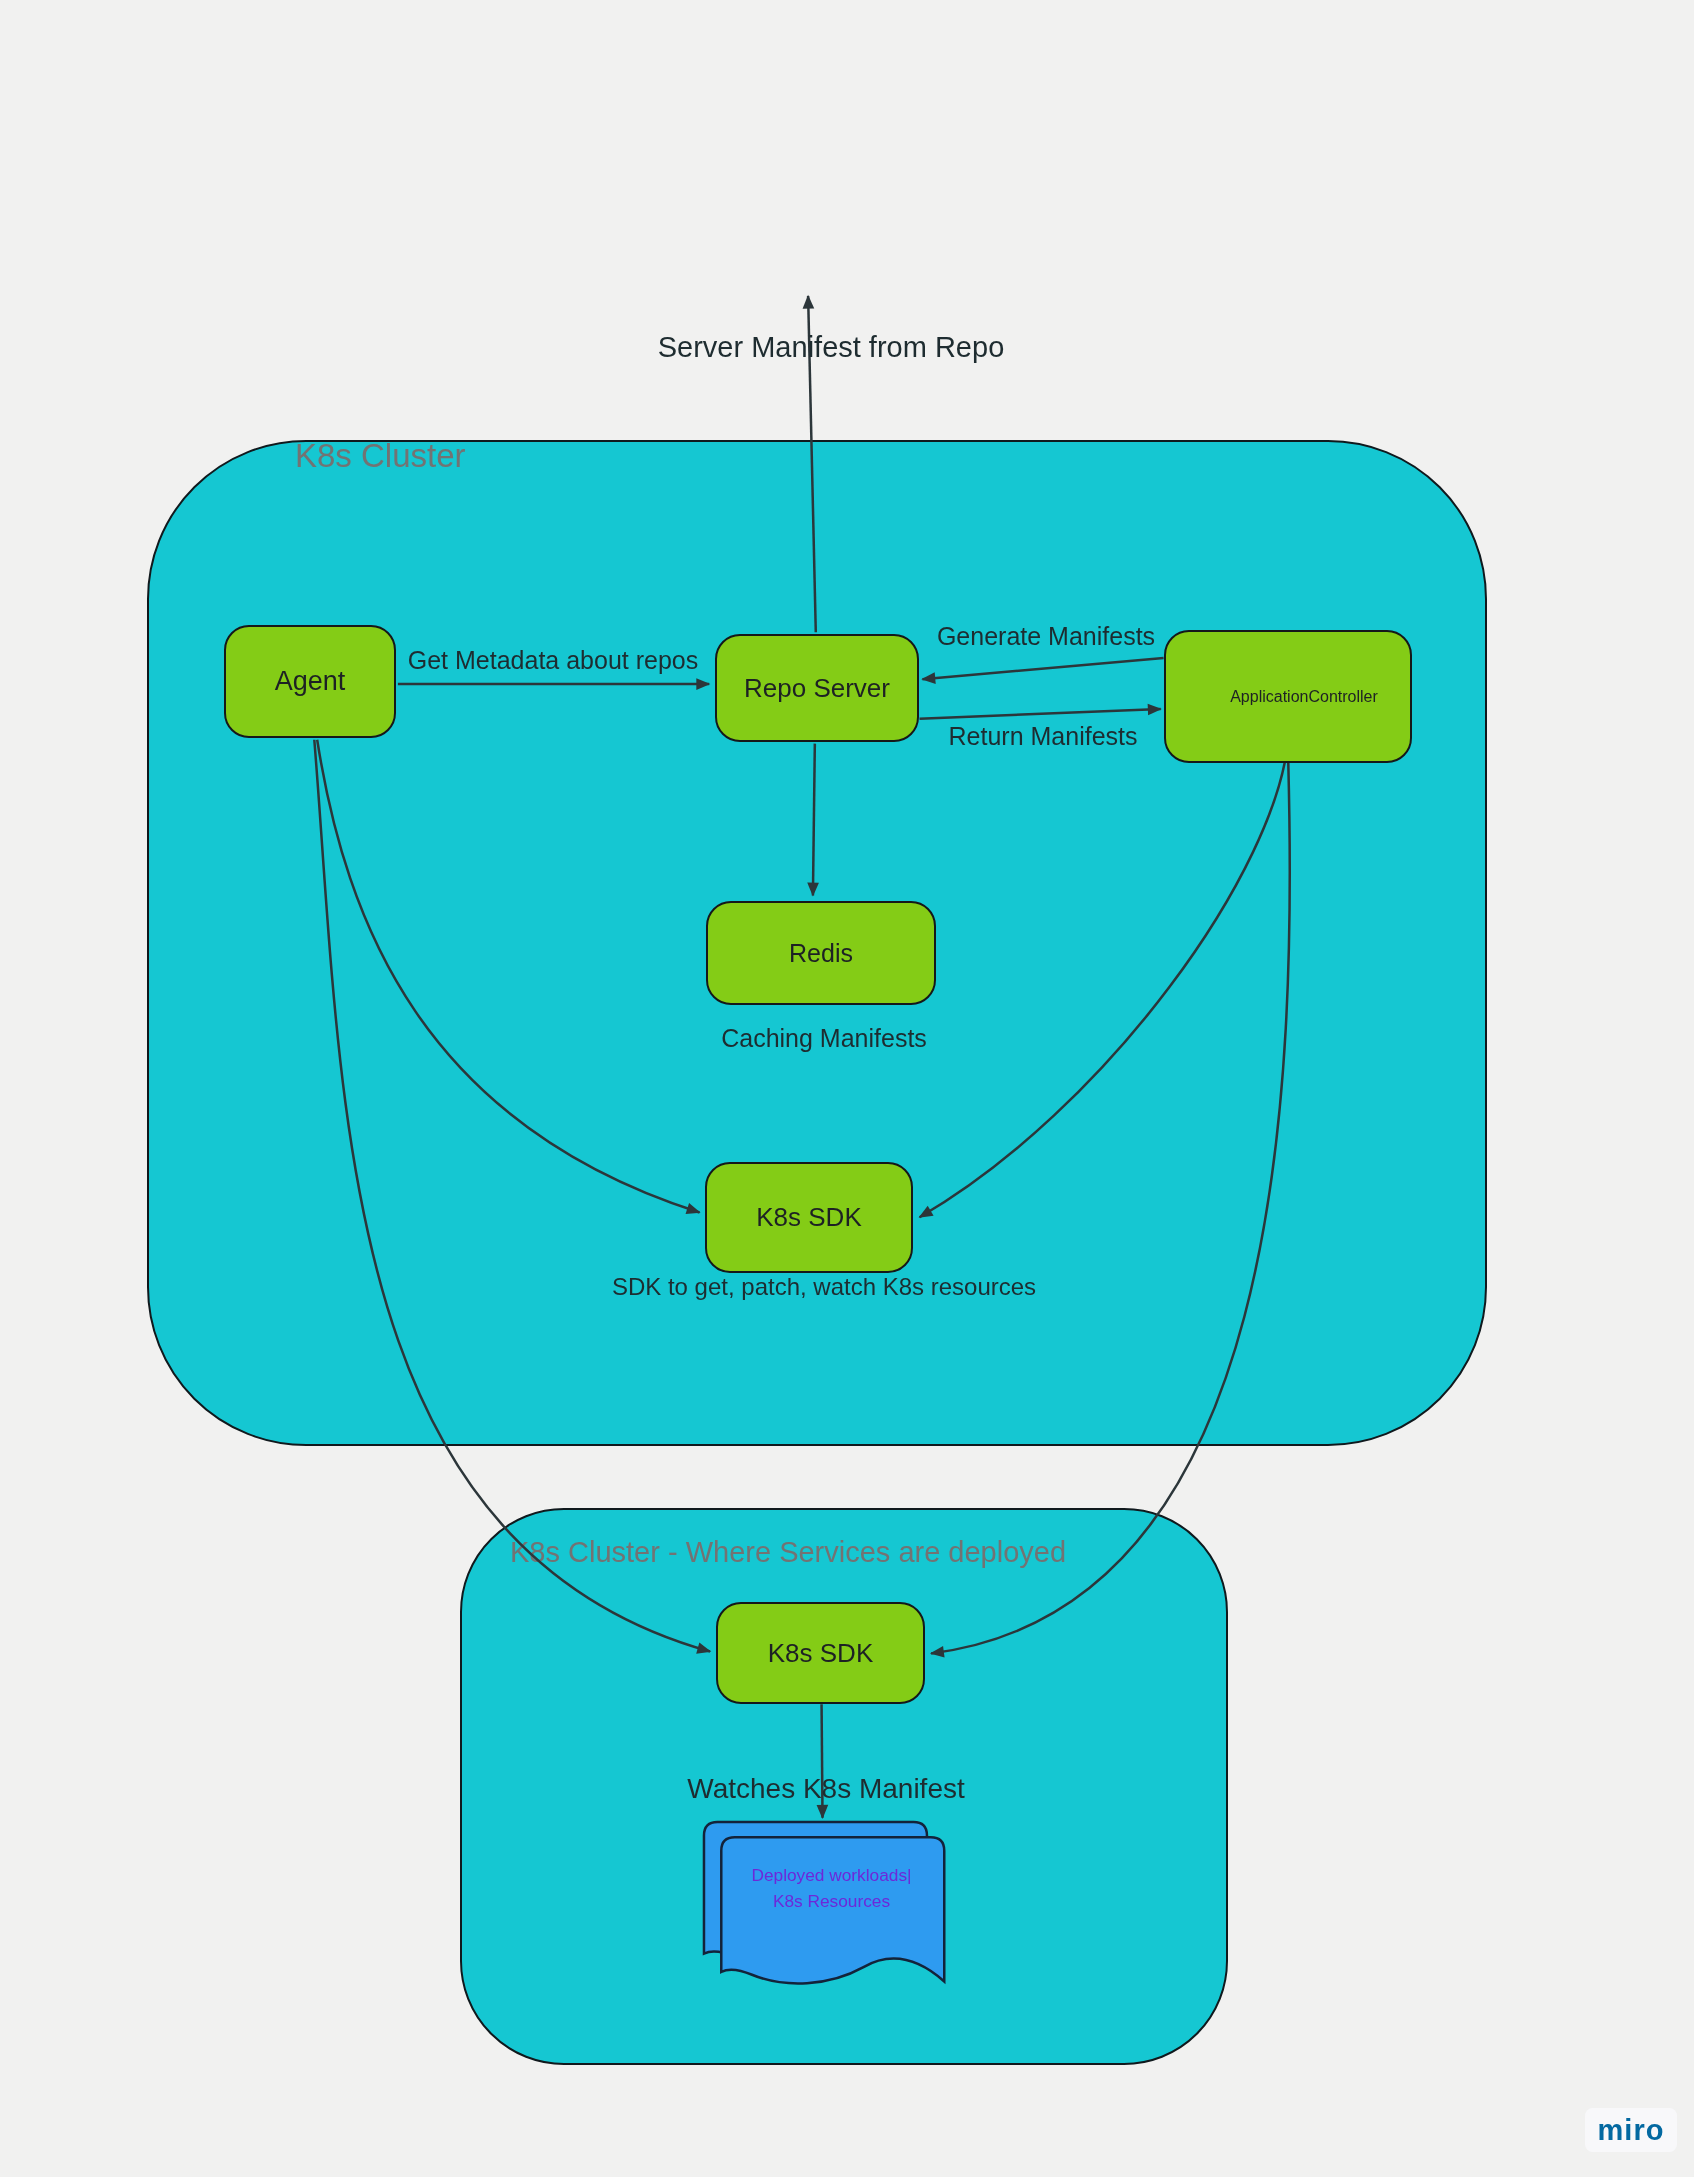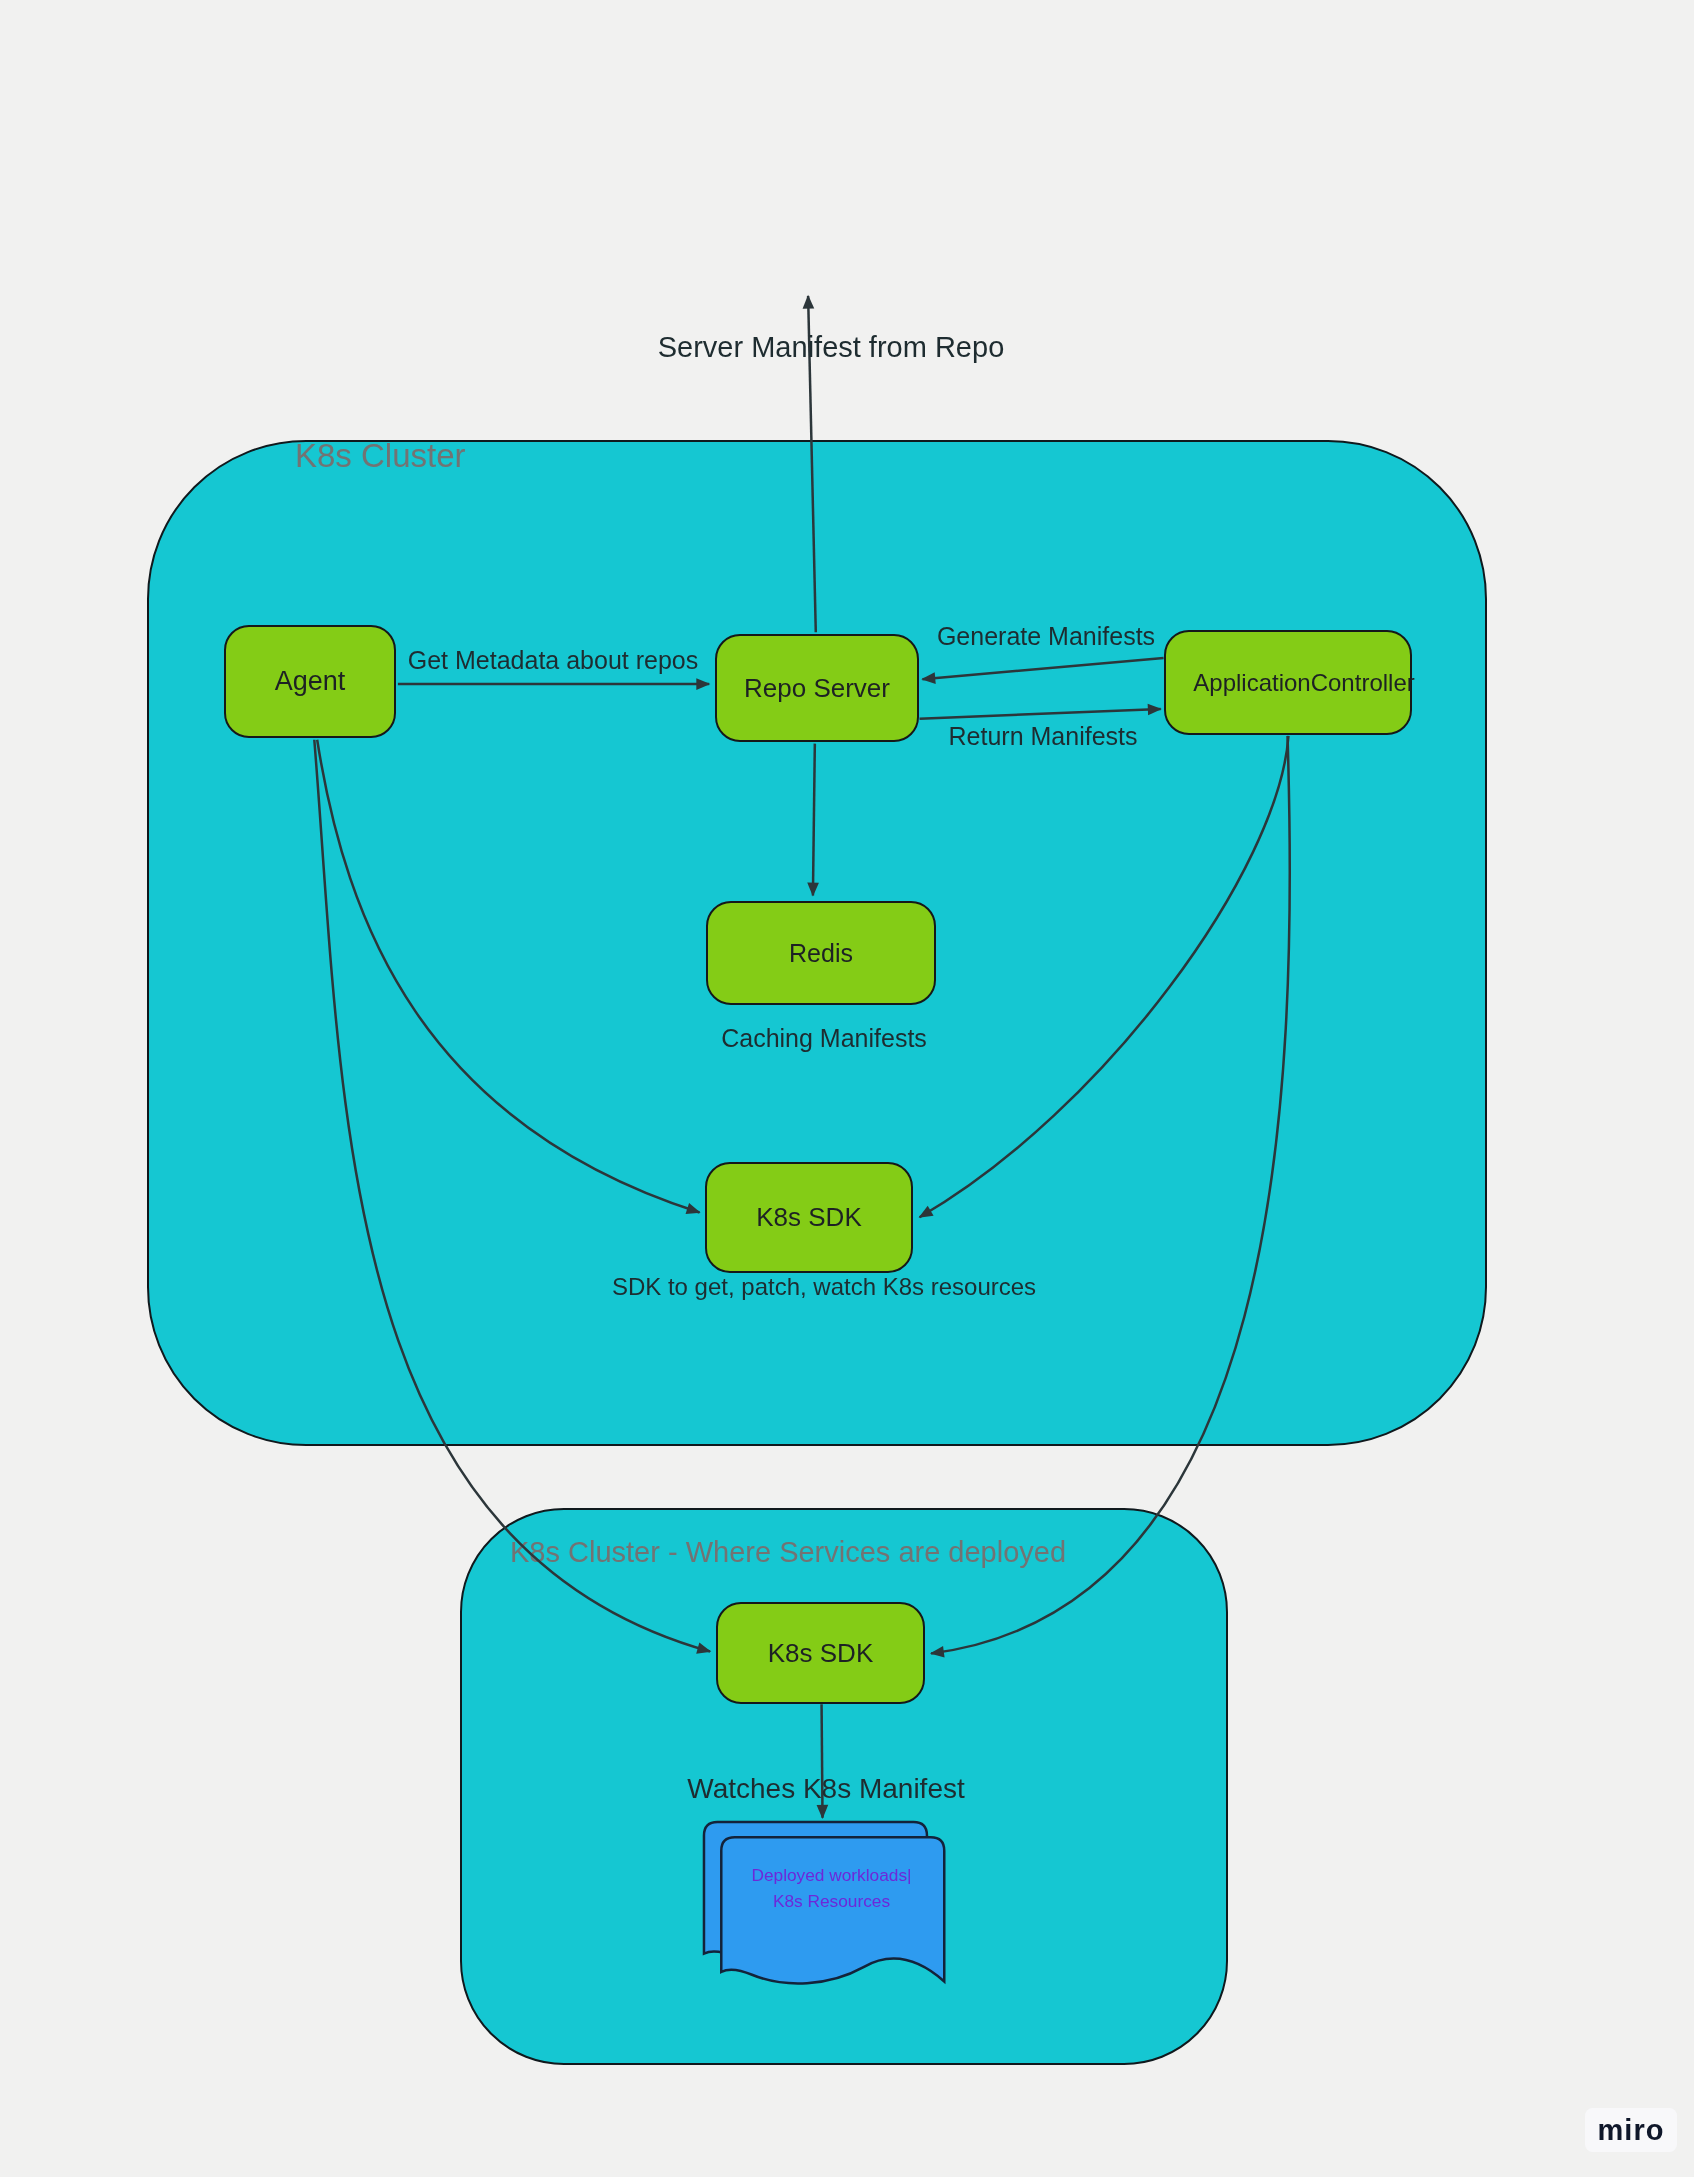--- a/index.html
+++ b/index.html
@@ -20,21 +20,21 @@
     position:absolute;transform:translate(-50%,-50%);font-size:25px;color:#1e2c30;
     white-space:nowrap;text-align:center;
   }
   .doc-text{
     position:absolute;left:726px;top:1862px;width:211px;text-align:center;
     font-size:17.3px;line-height:26px;color:#6d28d9;white-space:nowrap;
   }
   .watermark{
     position:absolute;left:1585px;top:2108px;width:92px;height:44px;background:#f8f8fa;
     border-radius:7.7px;display:flex;align-items:center;justify-content:center;
-    font-size:29px;font-weight:bold;color:#0f172a;letter-spacing:1px;
+    font-size:29px;font-weight:bold;color:#0369a1;letter-spacing:1px;
   }
 </style>
 </head>
 <body>
 
 <div class="canvas">
 
   <div class="cluster" id="c1" style="left:147px;top:440px;width:1340px;height:1006px;border-radius:159px;"></div>
   <div class="cluster" id="c2" style="left:460px;top:1508px;width:768px;height:557px;border-radius:104px;"></div>
 
@@ -63,21 +63,21 @@
 
 
   <div class="node" style="left:224px;top:625px;width:172px;height:113px;font-size:27px;">
     <span>Agent</span>
   </div>
 
   <div class="node" style="left:715px;top:634px;width:204px;height:108px;font-size:26px;">
     <span>Repo Server</span>
   </div>
 
-  <div class="node" style="left:1164px;top:630px;width:248px;height:105px;font-size:24px;padding-left:32px;">
+  <div class="node" style="left:1164px;top:630px;width:248px;height:133px;font-size:16px;padding-left:32px;">
     <span>ApplicationController</span>
   </div>
 
   <div class="node" style="left:706px;top:901px;width:230px;height:104px;font-size:25px;">
     <span>Redis</span>
   </div>
 
   <div class="node" style="left:705px;top:1162px;width:208px;height:111px;font-size:26px;">
     <span>K8s SDK</span>
   </div>

